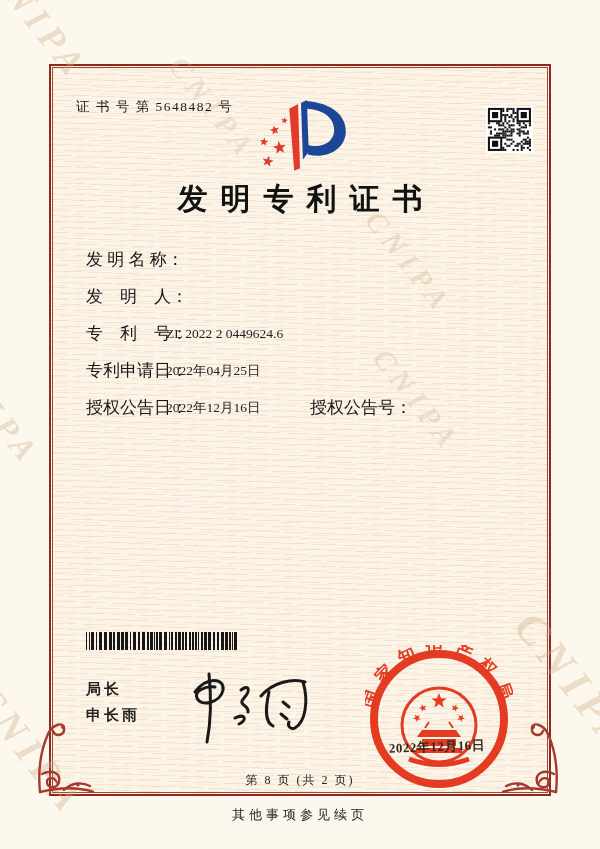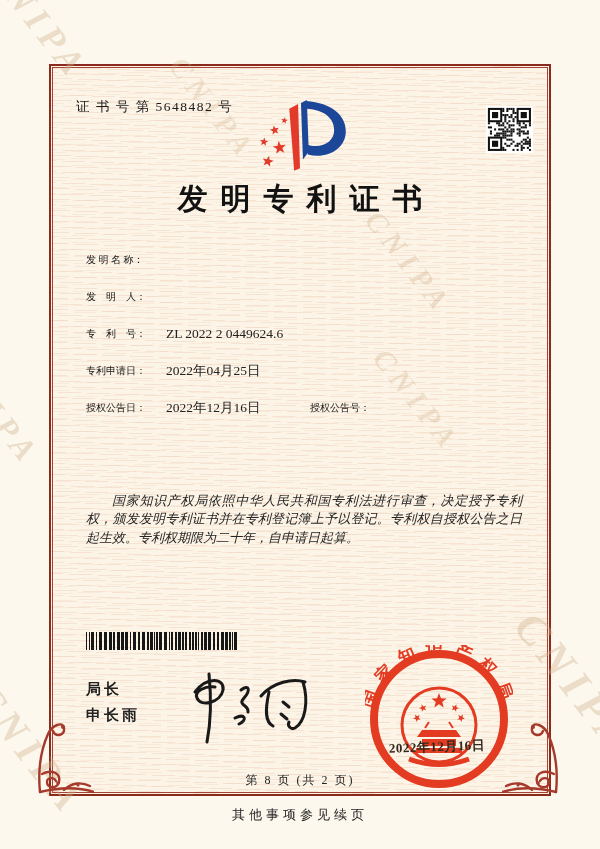--- a/index.html
+++ b/index.html
@@ -39,21 +39,21 @@
   .cert-no{position:absolute;z-index:2;left:76px;top:98px;font-size:13.5px;letter-spacing:1.5px;color:#1b1b1b;}
   .qr{position:absolute;z-index:2;left:486px;top:106px;width:47px;height:47px;background:#fff;}
   .logo{position:absolute;z-index:2;left:240px;top:100px;width:120px;height:78px;}
   .title{
     position:absolute;z-index:2;left:50px;top:179px;width:500px;
     text-align:center;font-size:30px;font-weight:600;color:#121212;
     letter-spacing:13px;text-indent:13px;
   }
   .fields{position:absolute;z-index:2;left:86px;top:251px;width:440px;font-size:13.5px;}
   .frow{display:flex;line-height:17px;margin-bottom:20px;}
-  .flabel{display:inline-block;width:80px;font-size:10px;white-space:pre;flex:none;color:#161616;}
+  .flabel{display:inline-block;width:80px;font-size:17px;white-space:pre;flex:none;color:#161616;}
   .fvalue{flex:1;color:#222;}
   .pair1{display:flex;width:224px;flex:none;}
   .pair2{display:flex;flex:1;justify-content:space-between;}
   .paras{position:absolute;z-index:2;left:86px;top:492px;width:436px;
     font-size:13px;line-height:18.4px;font-style:italic;color:#242424;text-align:justify;}
   .paras p{margin:0;text-indent:26px;}
   .barcode{position:absolute;z-index:2;left:86px;top:632px;width:160px;height:18px;font-size:0;}
   .barcode span{display:inline-block;height:100%;background:#161616;vertical-align:top;}
   .officer{position:absolute;z-index:2;left:86px;top:676px;font-size:15px;font-weight:bold;letter-spacing:3px;color:#222;line-height:26px;}
   .signature{position:absolute;z-index:3;left:185px;top:666px;width:135px;height:82px;}
@@ -275,21 +275,20 @@
       <span class="flabel">授权公告日：</span>
       <span class="fvalue">2022年12月16日</span>
     </span>
     <span class="pair2">
       <span class="flabel">授权公告号：</span>
     </span>
   </div>
 </div>
 
 <div class="paras">
-  <p>国家知识产权局依照中华人民共和国专利法进行审查，决定授予专利权，颁发发明专利证书并在专利登记簿上予以登记。专利权自授权公告之日起生效。专利权期限为二十年，自申请日起算。</p>
 </div>
 
 <div class="barcode" id="barcode"><span style="width: 1px; margin-right: 2px;"></span><span style="width: 1px; margin-right: 1px;"></span><span style="width: 3px; margin-right: 2px;"></span><span style="width: 1px; margin-right: 2px;"></span><span style="width: 3px; margin-right: 2px;"></span><span style="width: 3px; margin-right: 2px;"></span><span style="width: 3px; margin-right: 1px;"></span><span style="width: 2px; margin-right: 2px;"></span><span style="width: 3px; margin-right: 1px;"></span><span style="width: 3px; margin-right: 1px;"></span><span style="width: 3px; margin-right: 2px;"></span><span style="width: 1px; margin-right: 2px;"></span><span style="width: 3px; margin-right: 2px;"></span><span style="width: 2px; margin-right: 2px;"></span><span style="width: 3px; margin-right: 2px;"></span><span style="width: 2px; margin-right: 1px;"></span><span style="width: 3px; margin-right: 1px;"></span><span style="width: 1px; margin-right: 1px;"></span><span style="width: 2px; margin-right: 1px;"></span><span style="width: 3px; margin-right: 2px;"></span><span style="width: 3px; margin-right: 2px;"></span><span style="width: 1px; margin-right: 1px;"></span><span style="width: 2px; margin-right: 2px;"></span><span style="width: 2px; margin-right: 1px;"></span><span style="width: 3px; margin-right: 1px;"></span><span style="width: 2px; margin-right: 1px;"></span><span style="width: 2px; margin-right: 2px;"></span><span style="width: 2px; margin-right: 1px;"></span><span style="width: 2px; margin-right: 1px;"></span><span style="width: 2px; margin-right: 1px;"></span><span style="width: 1px; margin-right: 2px;"></span><span style="width: 2px; margin-right: 1px;"></span><span style="width: 3px; margin-right: 1px;"></span><span style="width: 3px; margin-right: 2px;"></span><span style="width: 2px; margin-right: 2px;"></span><span style="width: 2px; margin-right: 2px;"></span><span style="width: 3px; margin-right: 1px;"></span><span style="width: 3px; margin-right: 1px;"></span><span style="width: 2px; margin-right: 1px;"></span><span style="width: 1px; margin-right: 1px;"></span><span style="width: 3px; margin-right: 2px;"></span></div>
 
 <div class="officer">
   <div>局长</div>
   <div>申长雨</div>
 </div>
 
 <svg class="signature" viewBox="0 0 135 82" fill="none" stroke="#191919" stroke-width="3" stroke-linecap="round">

